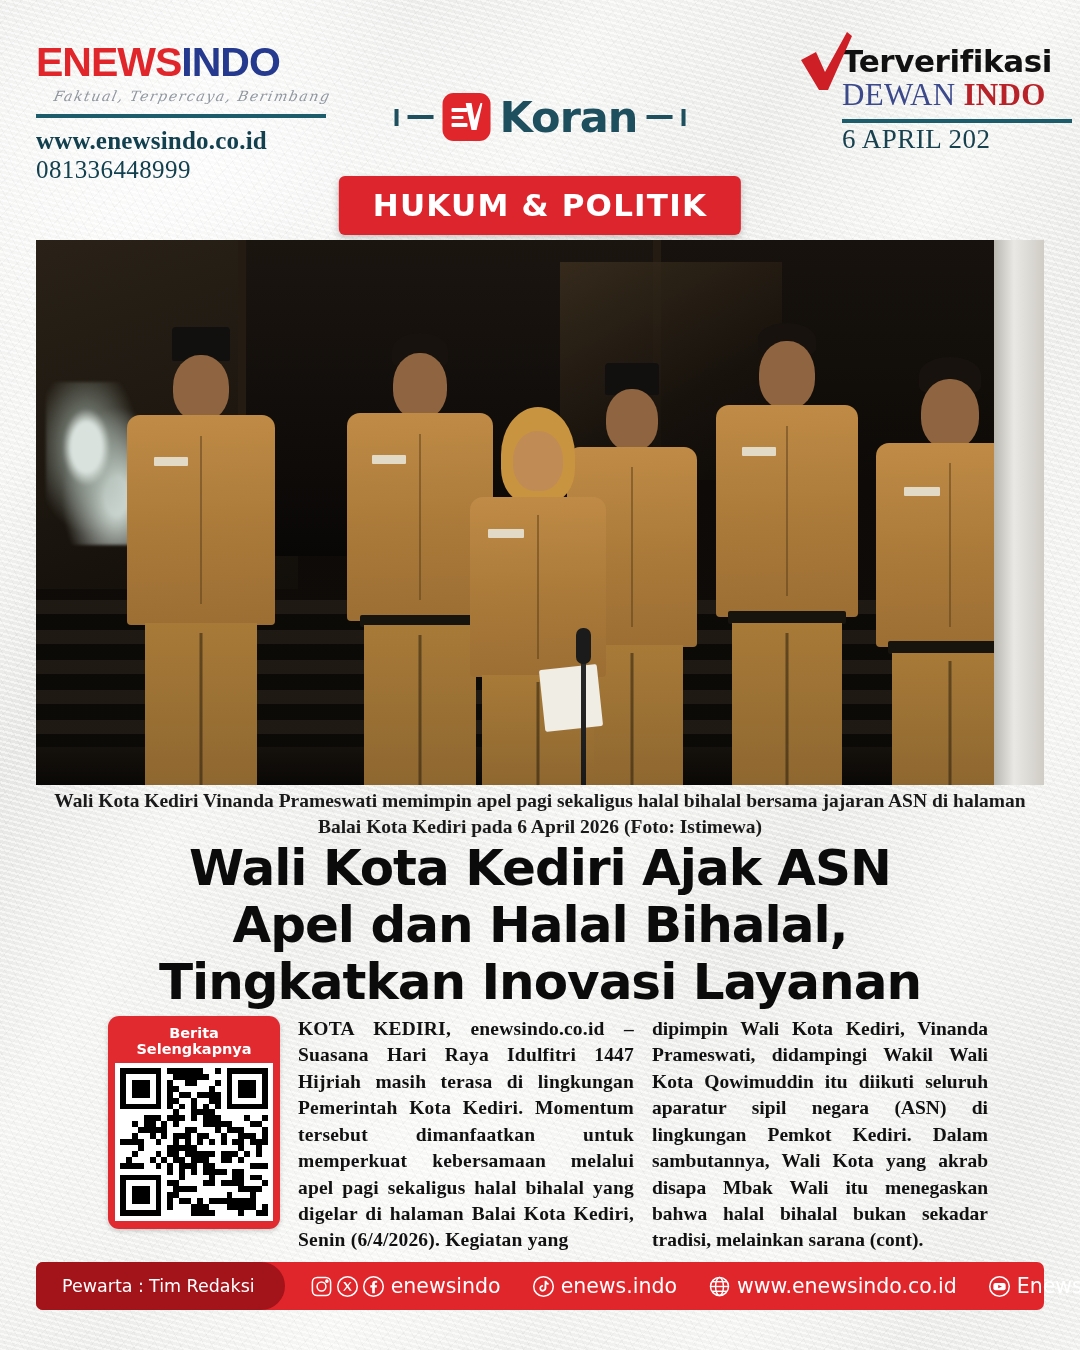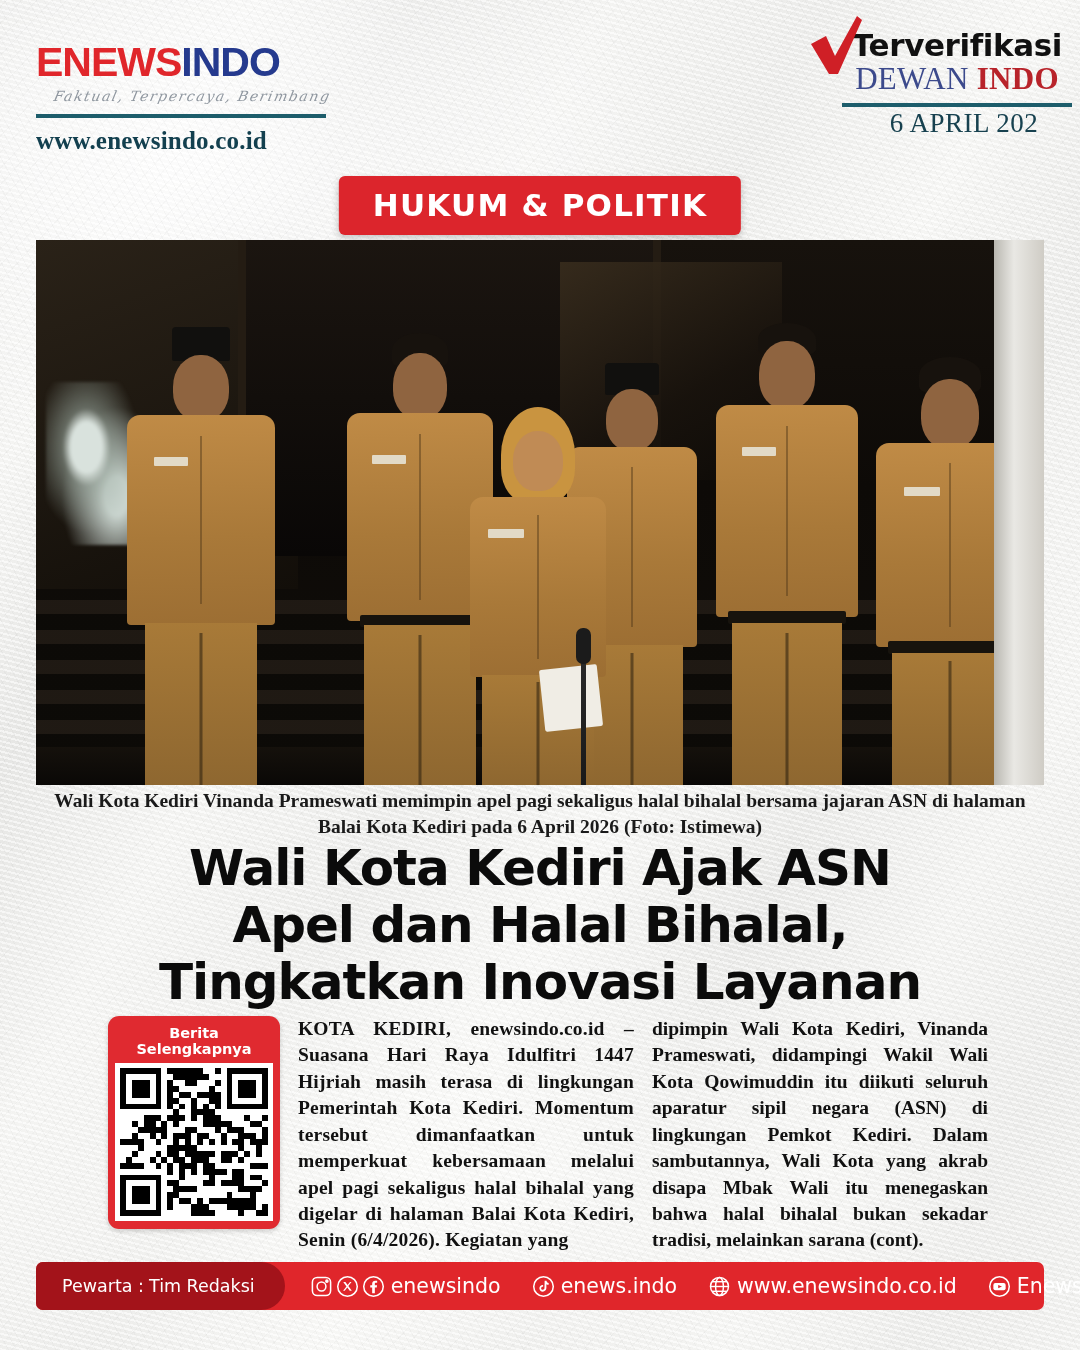--- a/index.html
+++ b/index.html
@@ -89,21 +89,21 @@
   .kmark .tick {
     position: absolute; right: 8px; top: 10px;
     width: 17px; height: 27px;
   }
   .koran-word {
     font-size: 43px; font-weight: bold; color: #1d4f5e;
     font-family: "DejaVu Sans", sans-serif; letter-spacing: -1px;
   }
 
   
-  .verified { position: absolute; right: 8px; top: 30px; text-align: center; }
+  .verified { position: absolute; right: 8px; top: 46px; text-align: left; }
   .ver-row { position: relative; display: inline-block; }
   .check-mark { position: absolute; left: -44px; top: -16px; width: 56px; height: 62px; }
   .ver-t {
     font-size: 31px; font-weight: bold; color: #111;
     font-family: "DejaVu Sans", sans-serif; line-height: 1; letter-spacing: -.4px;
   }
   .ver-d {
     font-family: "Liberation Serif", serif; font-size: 31px; line-height: 1.05;
     margin-top: 2px; letter-spacing: .3px;
   }
@@ -295,22 +295,40 @@
 
 <div class="content">
 
   <div class="masthead">
     <div class="brand">
       <span class="b-red">ENEWS</span><span class="b-navy">INDO</span>
     </div>
     <div class="tagline">Faktual, Terpercaya, Berimbang</div>
     <div class="rule-left"></div>
     <div class="url-line">www.enewsindo.co.id</div>
+    <div class="phone-line">081336448999</div>
   </div>
 
+  <div class="koran">
+    <div class="dash-cap"></div>
+    <div class="dash"></div>
+    <div class="kmark">
+      <span class="bars">
+          <i></i>
+          <i></i>
+          <i></i>
+        </span>
+      <svg class="tick" viewBox="0 0 17 27">
+        <polygon points="0,0 6,0 9,17 15,0 17,0 11,27 6,27" fill="#ffffff"></polygon>
+      </svg>
+    </div>
+    <div class="koran-word">Koran</div>
+    <div class="dash"></div>
+    <div class="dash-cap"></div>
+  </div>
 
   <div class="verified">
     <div class="ver-row">
       <svg class="check-mark" viewBox="0 0 56 62">
         <path d="M3 30 L18 22 L27 42 L49 2 L54 6 L30 60 L21 60 Z" fill="#cf1f26"></path>
       </svg>
       <div class="ver-t">Terverifikasi</div>
     </div>
     <div class="ver-d">
       <span class="dw">DEWAN</span>

